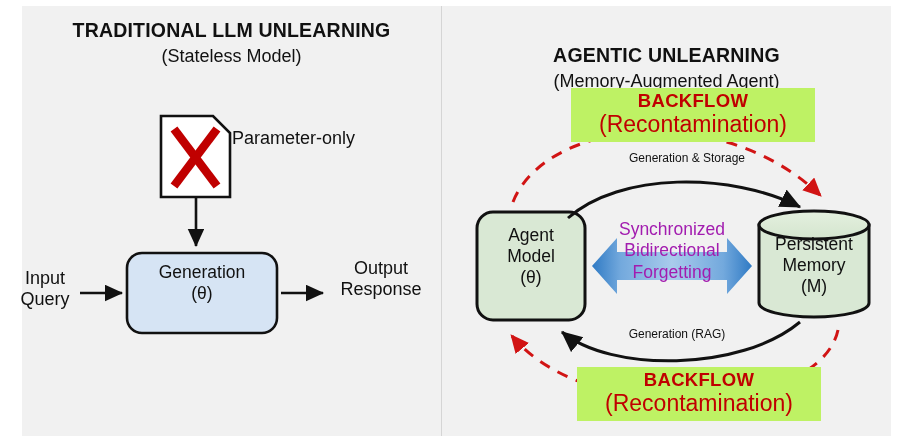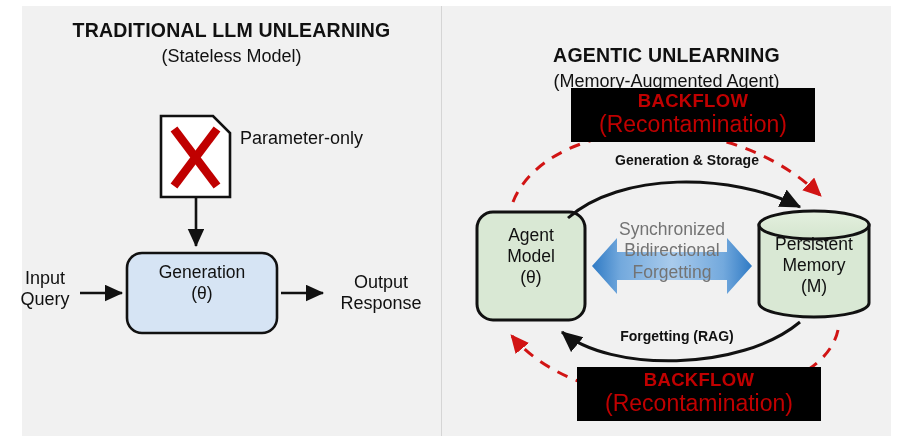--- a/index.html
+++ b/index.html
@@ -36,24 +36,24 @@
   }
   svg.layer{position:absolute;left:0;top:0;width:897px;height:442px;overflow:visible;}
   .lbl{
     position:absolute;
     color:#111;
     line-height:1.16;
     text-align:center;
     white-space:nowrap;
   }
   .lbl.f18{font-size:18px;}
-  .lbl.f17{font-size:14px;font-weight:bold;}
+  .lbl.f17{font-size:12px;}
   .backflow-box{
     position:absolute;
-    background:#000000;
+    background:#bef264;
     text-align:center;
     line-height:1.12;
   }
   .bf-title{
     color:#c00000;font-weight:bold;font-size:18.5px;letter-spacing:.3px;
   }
   .bf-sub{
     color:#c00000;font-size:23px;
   }
   .node-text{
@@ -61,21 +61,21 @@
     text-align:center;
     color:#111;
     font-size:17.5px;
     line-height:1.21;
     white-space:nowrap;
     pointer-events:none;
   }
   .bidir-text{
     position:absolute;
     text-align:center;
-    color:#737373;
+    color:#a21caf;
     font-size:17.5px;
     line-height:1.22;
     white-space:nowrap;
     pointer-events:none;
   }
 </style>
 </head>
 <body>
 
 <div id="stage">
@@ -142,35 +142,35 @@
     <path d="M800,322 C740,372 610,372 562,332" fill="none" stroke="#111" stroke-width="3" marker-end="url(#ah-black)"></path>
 
     <path d="M513,202 C545,120 720,100 820,195" fill="none" stroke="#d11414" stroke-width="3" stroke-dasharray="11 9" marker-end="url(#ah-red)"></path>
 
     <path d="M838,330 C820,414 590,430 512,336" fill="none" stroke="#d11414" stroke-width="3" stroke-dasharray="11 9" marker-end="url(#ah-red)"></path>
 
     <path d="M592,266 L617,238 L617,252 L727,252 L727,238 L752,266
              L727,294 L727,280 L617,280 L617,294 Z" fill="url(#blueGrad)"></path>
   </svg>
 
-  <div class="lbl f18" style="left:240px;top:128px;text-align:left;">
+  <div class="lbl f18" style="left:232px;top:128px;text-align:left;">
     <div>Parameter-only</div>
   </div>
 
   <div class="lbl f18" style="left:14px;top:268px;width:62px;">
     <div>Input</div>
     <div>Query</div>
   </div>
 
   <div class="node-text" style="left:127px;top:262px;width:150px;">
     <div>Generation</div>
     <div>(θ)</div>
   </div>
 
-  <div class="lbl f18" style="left:328px;top:272px;width:106px;">
+  <div class="lbl f18" style="left:328px;top:258px;width:106px;">
     <div>Output</div>
     <div>Response</div>
   </div>
 
   <div class="backflow-box" style="left:571px;top:88px;width:232px;padding:3px 6px 5px;">
     <div class="bf-title">BACKFLOW</div>
     <div class="bf-sub">(Recontamination)</div>
   </div>
 
   <div class="lbl f17" style="left:577px;top:152px;width:220px;">Generation &amp; Storage</div>
@@ -186,20 +186,20 @@
     <div>Memory</div>
     <div>(M)</div>
   </div>
 
   <div class="bidir-text" style="left:592px;top:219px;width:160px;">
     <div>Synchronized</div>
     <div>Bidirectional</div>
     <div>Forgetting</div>
   </div>
 
-  <div class="lbl f17" style="left:577px;top:328px;width:200px;">Forgetting (RAG)</div>
+  <div class="lbl f17" style="left:577px;top:328px;width:200px;">Generation (RAG)</div>
 
   <div class="backflow-box" style="left:577px;top:367px;width:232px;padding:3px 6px 5px;">
     <div class="bf-title">BACKFLOW</div>
     <div class="bf-sub">(Recontamination)</div>
   </div>
 
 </div>
 
 </body></html>

